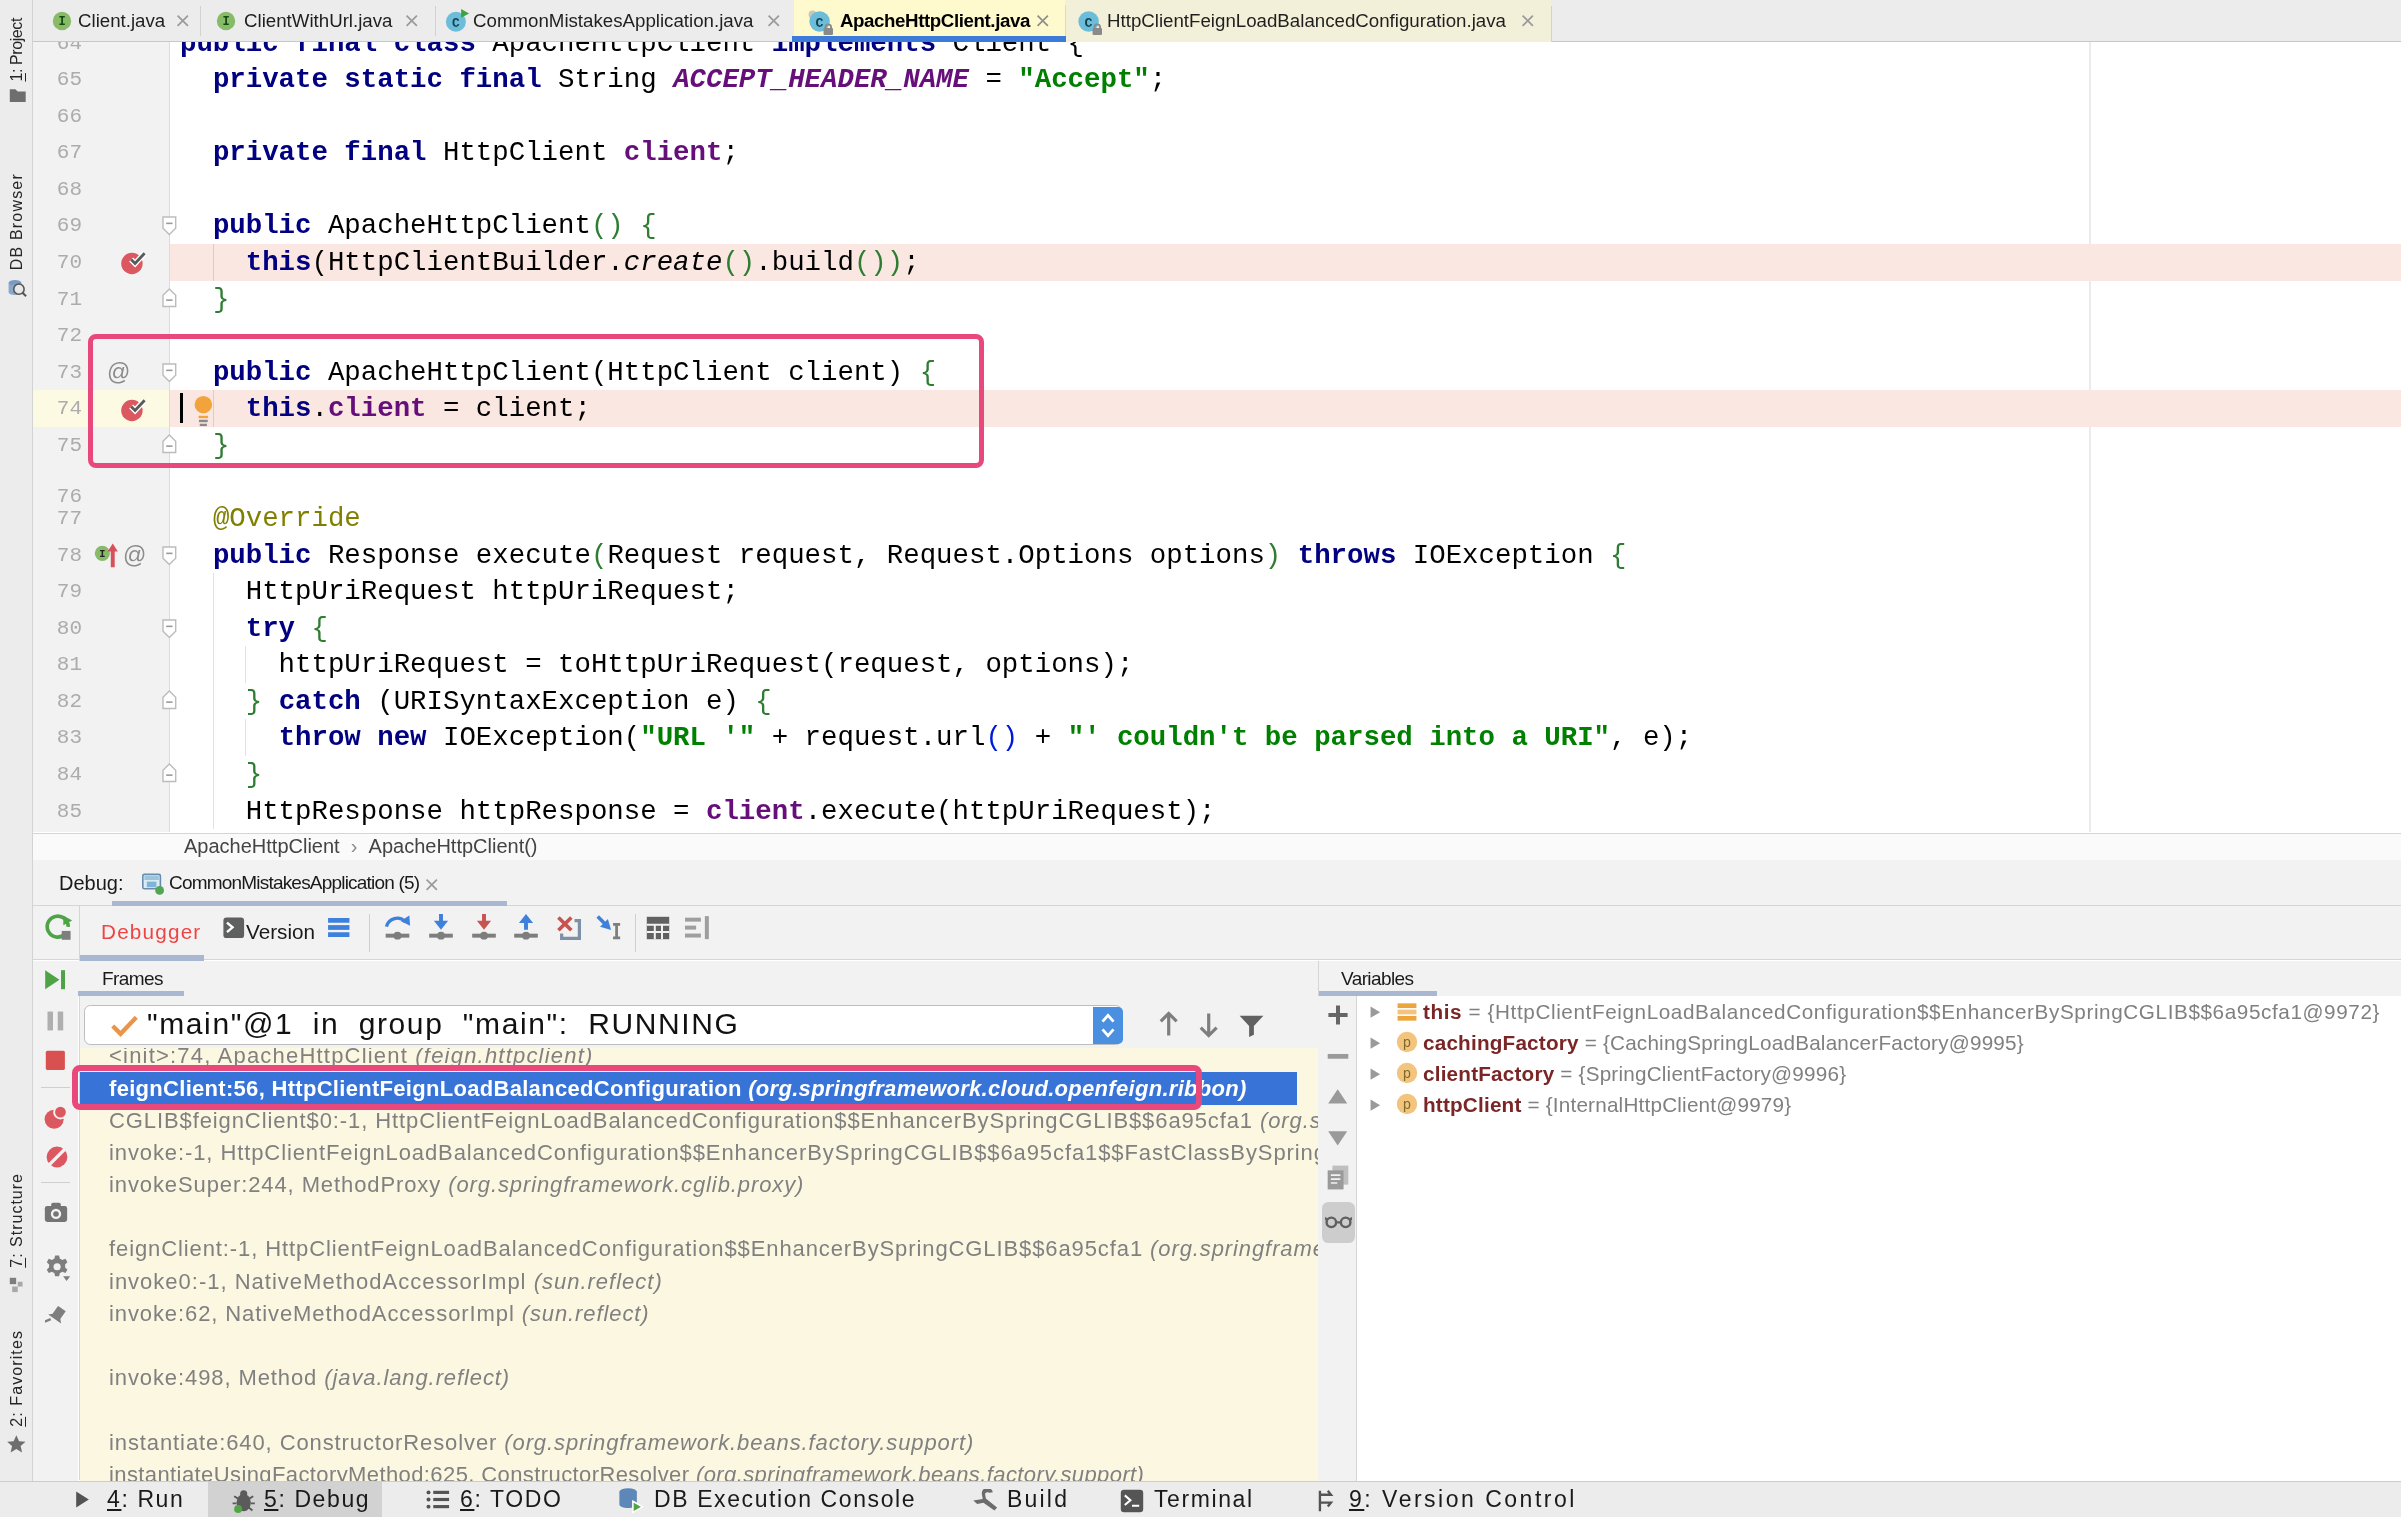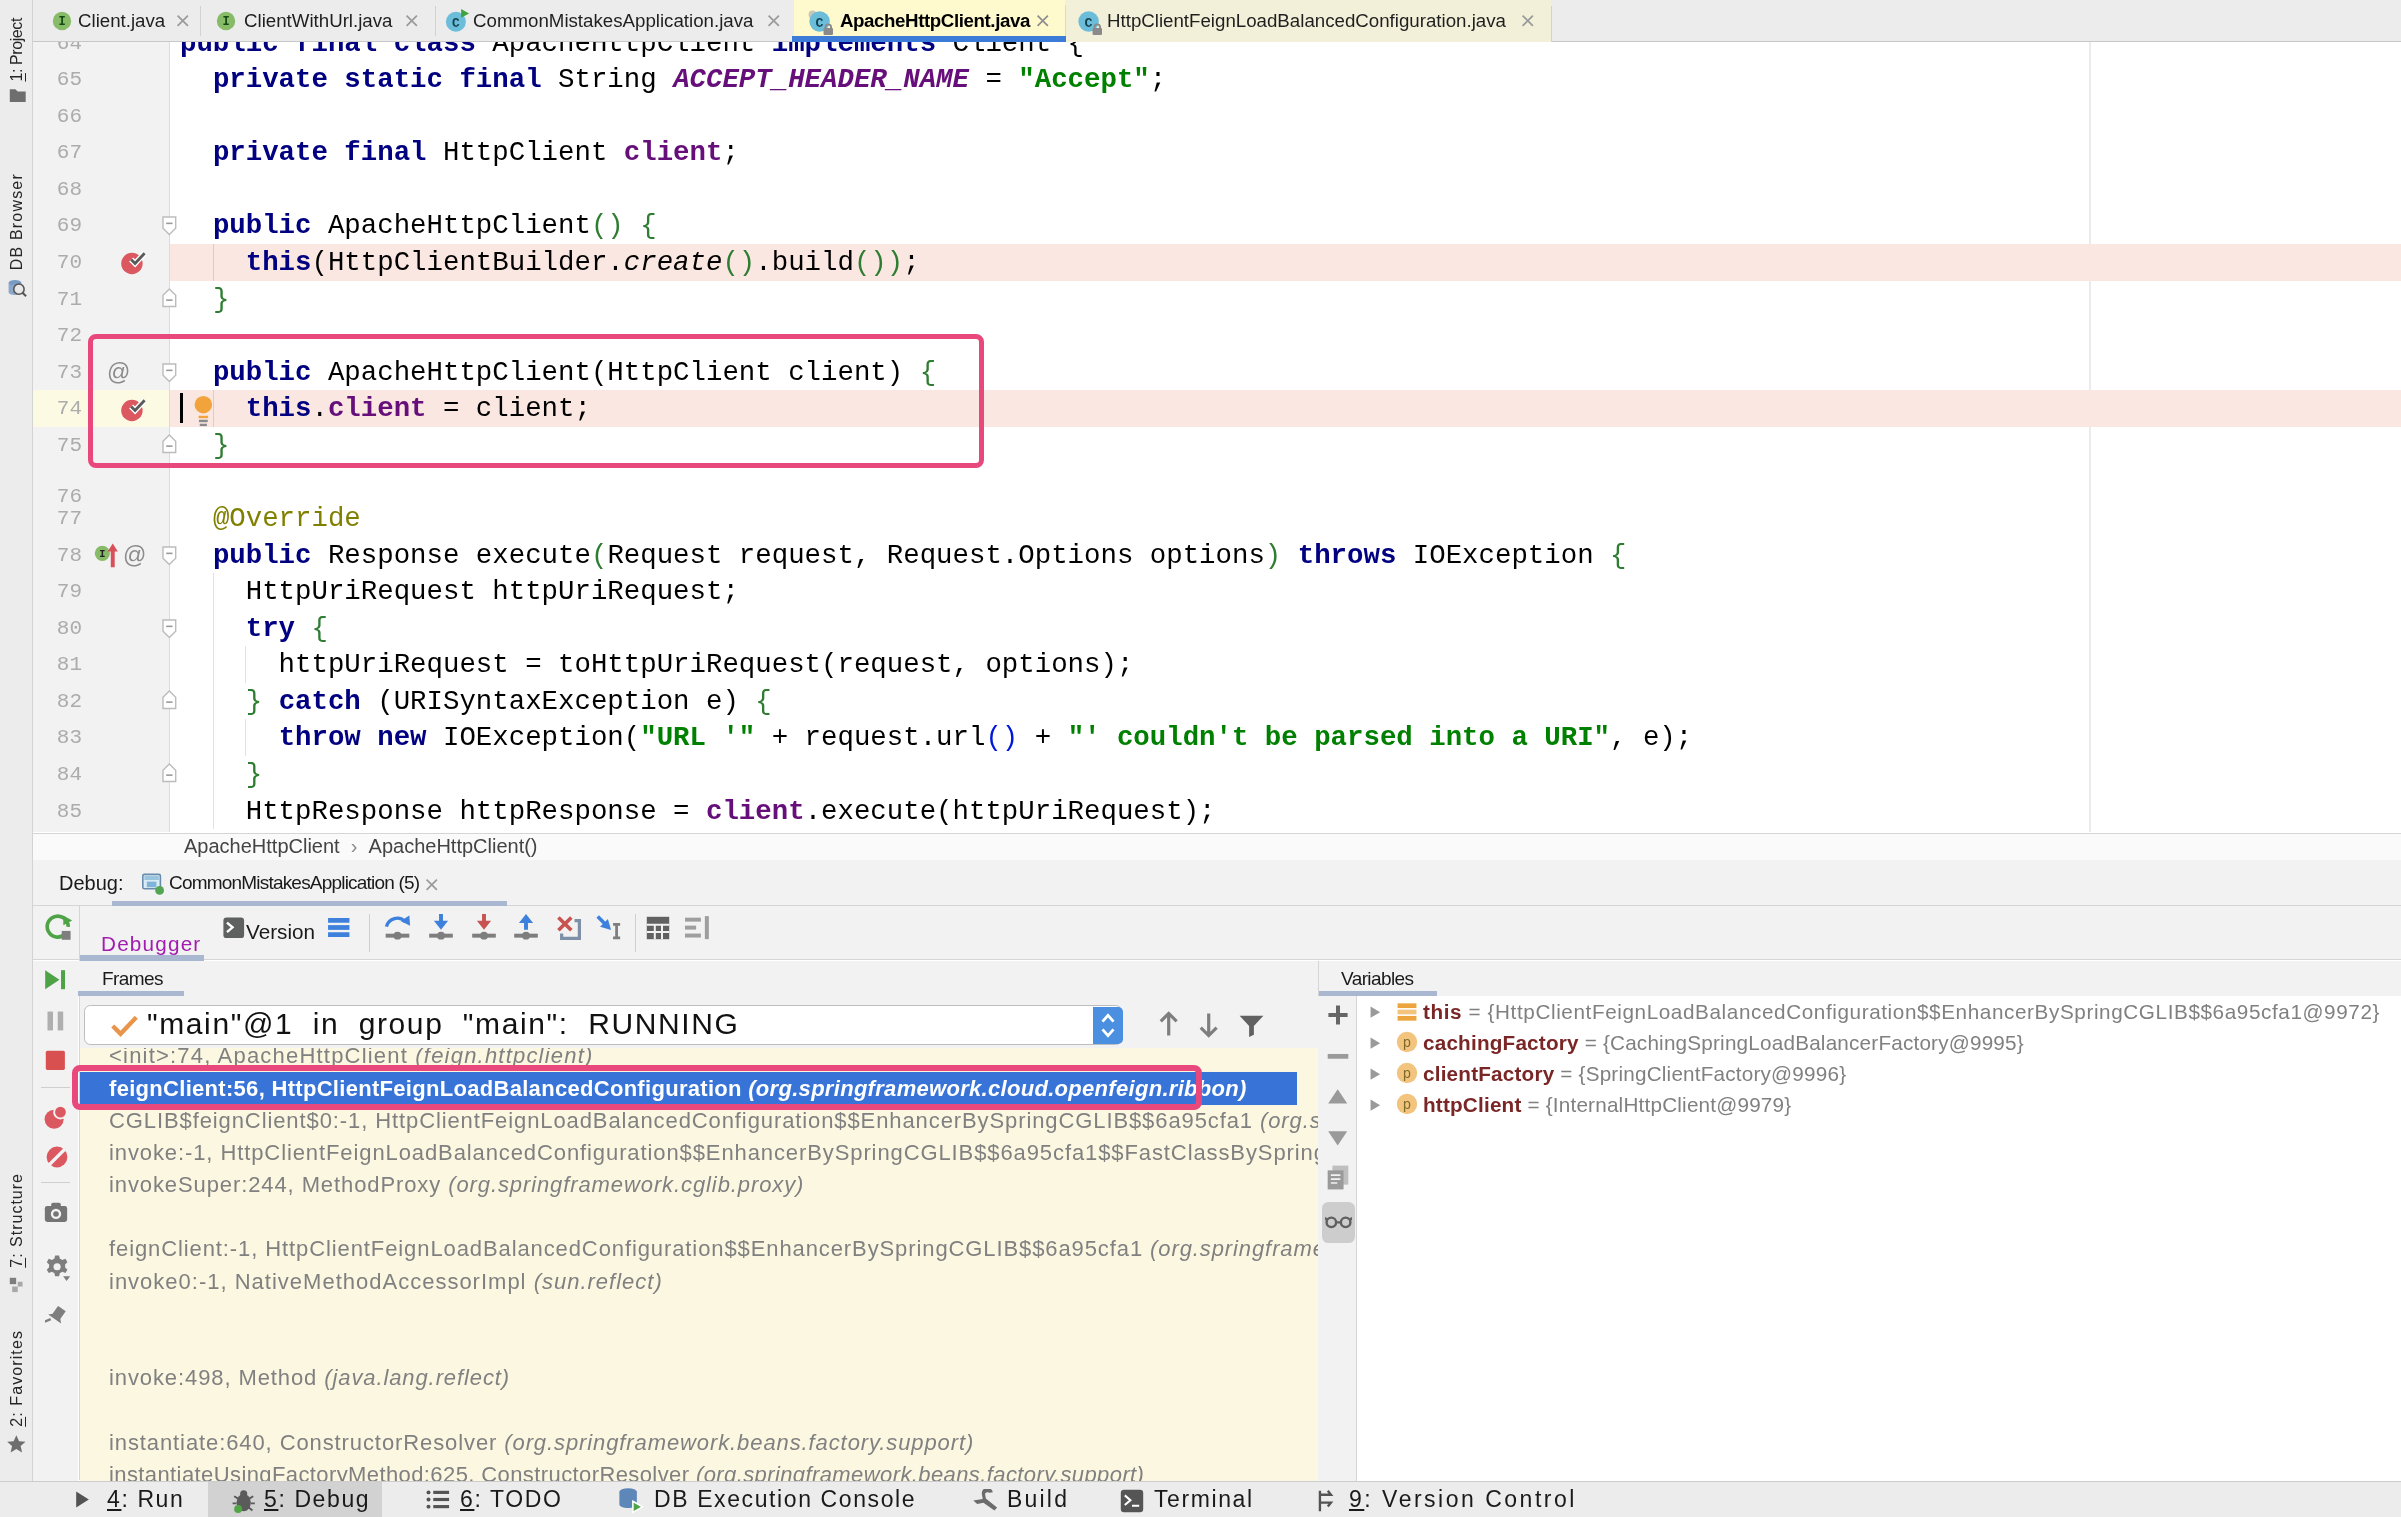--- a/index.html
+++ b/index.html
@@ -254,21 +254,21 @@
 </svg>
 <div class="ab" style="left:112px;top:901px;width:395px;height:5.6px;background:#A9B7D1;"></div>
 
 <div class="ab" style="left:33px;top:906px;width:2368px;height:54px;background:#F2F2F2;border-bottom:0.8px solid #D5D5D5;box-sizing:border-box;"></div>
 <div class="ab" style="left:79px;top:906px;width:0.8px;height:574px;background:#D5D5D5;"></div>
 <svg class="ab" style="left:44px;top:914px;" width="29" height="29" viewBox="0 0 36 36">
   <path d="M30,16 a13,13 0 1 0 -4,9" fill="none" stroke="#4DA345" stroke-width="4.5"></path>
   <path d="M24,2 L35,8 L24,14 Z" fill="#4DA345"></path>
   <rect x="22" y="21" width="11" height="11" fill="#7E7E7E"></rect>
 </svg>
-<div class="ab" style="left:101px;top:906px;height:52px;line-height:52px;font-size:20.7px;color:#a21caf;letter-spacing:1.2px;margin-top:12px;">Debugger</div>
+<div class="ab" style="left:101px;top:906px;height:52px;line-height:52px;font-size:20.7px;color:#ef4444;letter-spacing:1.2px;">Debugger</div>
 <div class="ab" style="left:80px;top:955px;width:124px;height:5.6px;background:#A9B7D1;"></div>
 <svg class="ab" style="left:223px;top:917px;" width="21.5" height="21.5" viewBox="0 0 27 27">
   <rect x="0.5" y="0.5" width="26" height="26" rx="4" fill="#5F6060"></rect>
   <path d="M5,7 L12,13 L5,19" stroke="#FFF" stroke-width="3" fill="none"></path>
 </svg>
 <div class="ab" style="left:246px;top:906px;height:52px;line-height:52px;font-size:20.7px;color:#1a1a1a;">Version</div>
 <svg class="ab" style="left:328px;top:918px;" width="21.5" height="19" viewBox="0 0 27 24">
   <rect x="0" y="0" width="27" height="6" fill="#3E81DC"></rect>
   <rect x="0" y="9" width="27" height="6" fill="#3E81DC"></rect>
   <rect x="0" y="18" width="27" height="6" fill="#3E81DC"></rect>
@@ -385,20 +385,21 @@
 </svg>
 <div class="ab" style="left:80px;top:1048px;width:1238px;height:433px;background:#FBF7E1;overflow:hidden;">
 <div class="ab" style="left:0;top:24px;width:1217px;height:33px;background:#3874D8;"></div>
 <div class="frow" style="top:-8.7px;letter-spacing:1.2px;">&lt;init&gt;:74, ApacheHttpClient <i>(feign.httpclient)</i></div>
 <div class="frow" style="top:24px;letter-spacing:0.3px;color:#FFF;font-weight:bold;">feignClient:56, HttpClientFeignLoadBalancedConfiguration <i>(org.springframework.cloud.openfeign.ribbon)</i></div>
 <div class="frow" style="top:56px;letter-spacing:0.9px;">CGLIB$feignClient$0:-1, HttpClientFeignLoadBalancedConfiguration$$EnhancerBySpringCGLIB$$6a95cfa1 <i>(org.springframework.cloud.openfeign.ribbon)</i></div>
 <div class="frow" style="top:88px;letter-spacing:0.9px;">invoke:-1, HttpClientFeignLoadBalancedConfiguration$$EnhancerBySpringCGLIB$$6a95cfa1$$FastClassBySpringCGLIB$$ad25de29 </div>
 <div class="frow" style="top:120px;letter-spacing:0.9px;">invokeSuper:244, MethodProxy <i>(org.springframework.cglib.proxy)</i></div>
 <div class="frow" style="top:184px;letter-spacing:0.9px;">feignClient:-1, HttpClientFeignLoadBalancedConfiguration$$EnhancerBySpringCGLIB$$6a95cfa1 <i>(org.springframework.cloud.openfeign.ribbon)</i></div>
 <div class="frow" style="top:217px;letter-spacing:1px;">invoke0:-1, NativeMethodAccessorImpl <i>(sun.reflect)</i></div>
+<div class="frow" style="top:249px;letter-spacing:0.9px;">invoke:62, NativeMethodAccessorImpl <i>(sun.reflect)</i></div>
 <div class="frow" style="top:313px;letter-spacing:0.9px;">invoke:498, Method <i>(java.lang.reflect)</i></div>
 <div class="frow" style="top:378px;letter-spacing:0.9px;">instantiate:640, ConstructorResolver <i>(org.springframework.beans.factory.support)</i></div>
 <div class="frow" style="top:410px;letter-spacing:0.4px;">instantiateUsingFactoryMethod:625, ConstructorResolver <i>(org.springframework.beans.factory.support)</i></div>
 </div>
 <div class="ab" style="left:72px;top:1065px;width:1130px;height:45px;border:6.4px solid #E8487C;border-radius:8px;box-sizing:border-box;"></div>
 <div class="ab" style="left:1318px;top:961px;width:0.8px;height:520px;background:#D5D5D5;"></div>
 
 <div class="ab" style="left:1318px;top:996px;width:39px;height:485px;background:#F2F2F2;border-right:0.8px solid #D5D5D5;box-sizing:border-box;"></div>
 <svg class="ab" style="left:1326px;top:1003px;" width="24" height="24" viewBox="0 0 30 30">
   <path d="M15,3 L15,27 M3,15 L27,15" stroke="#666" stroke-width="5"></path>

